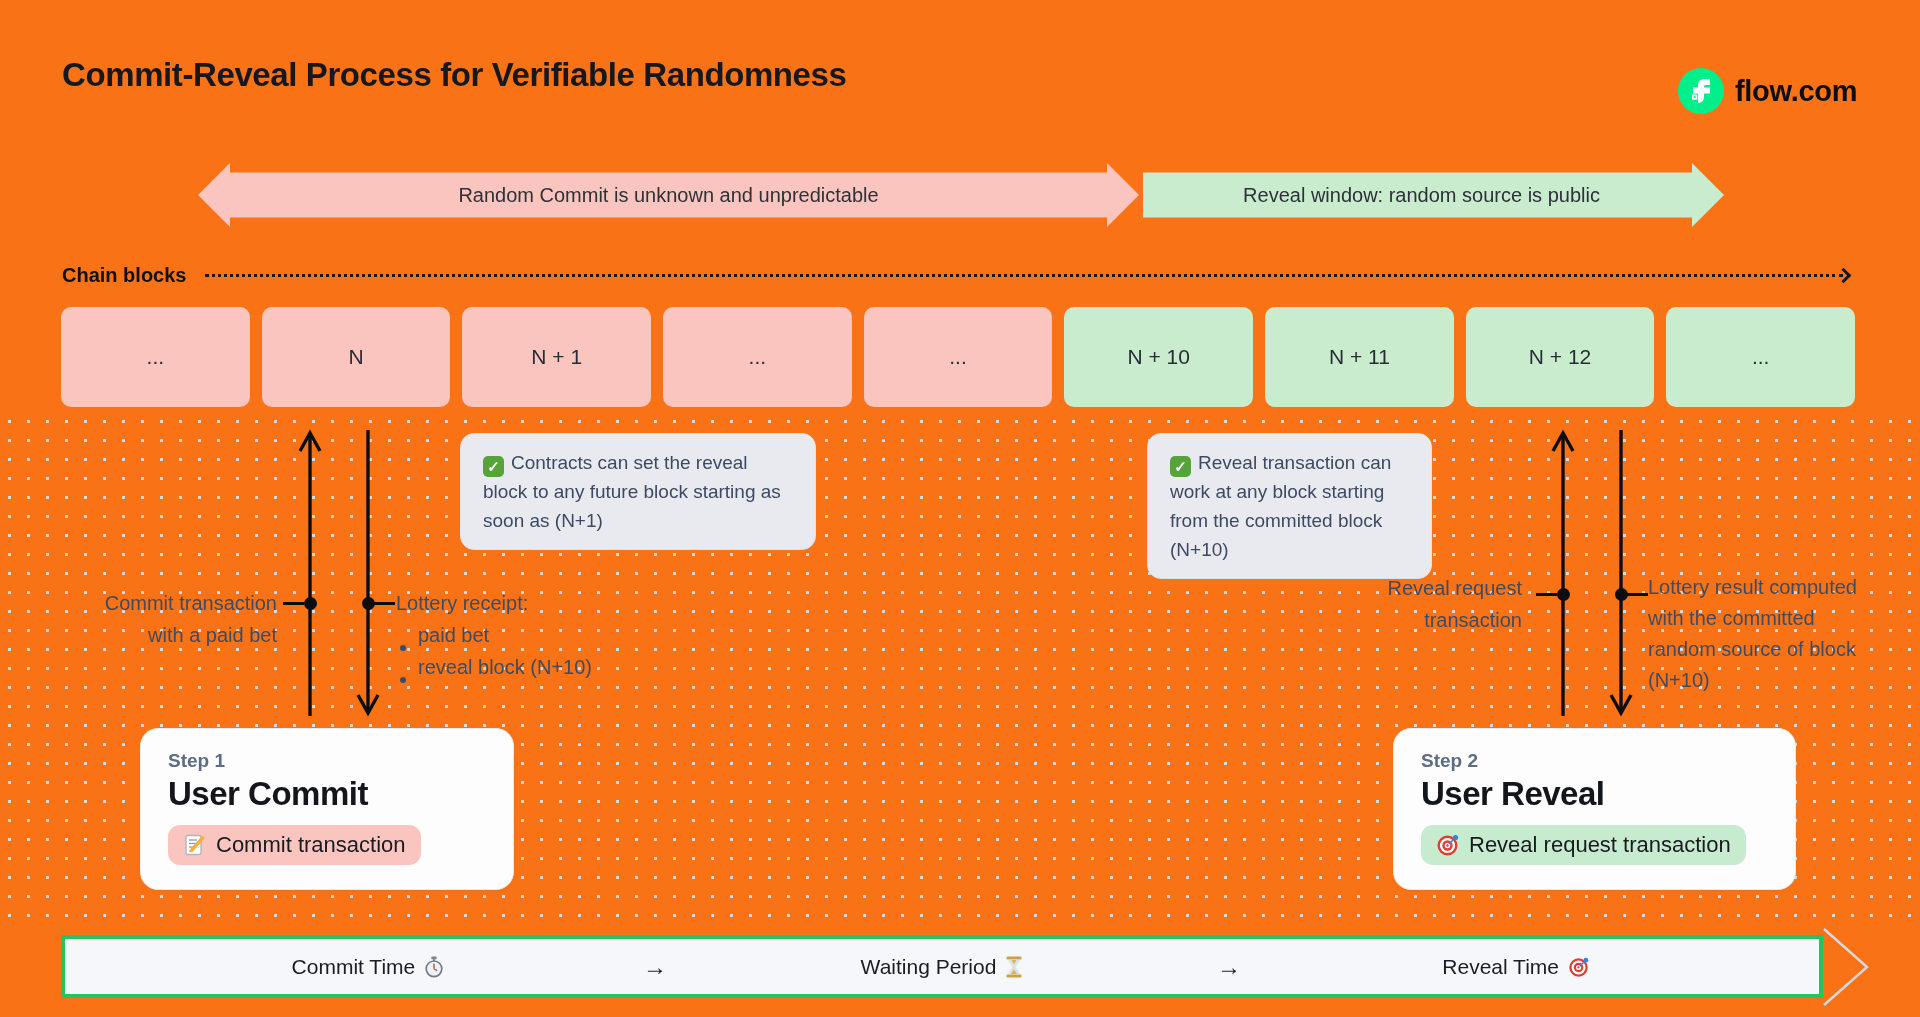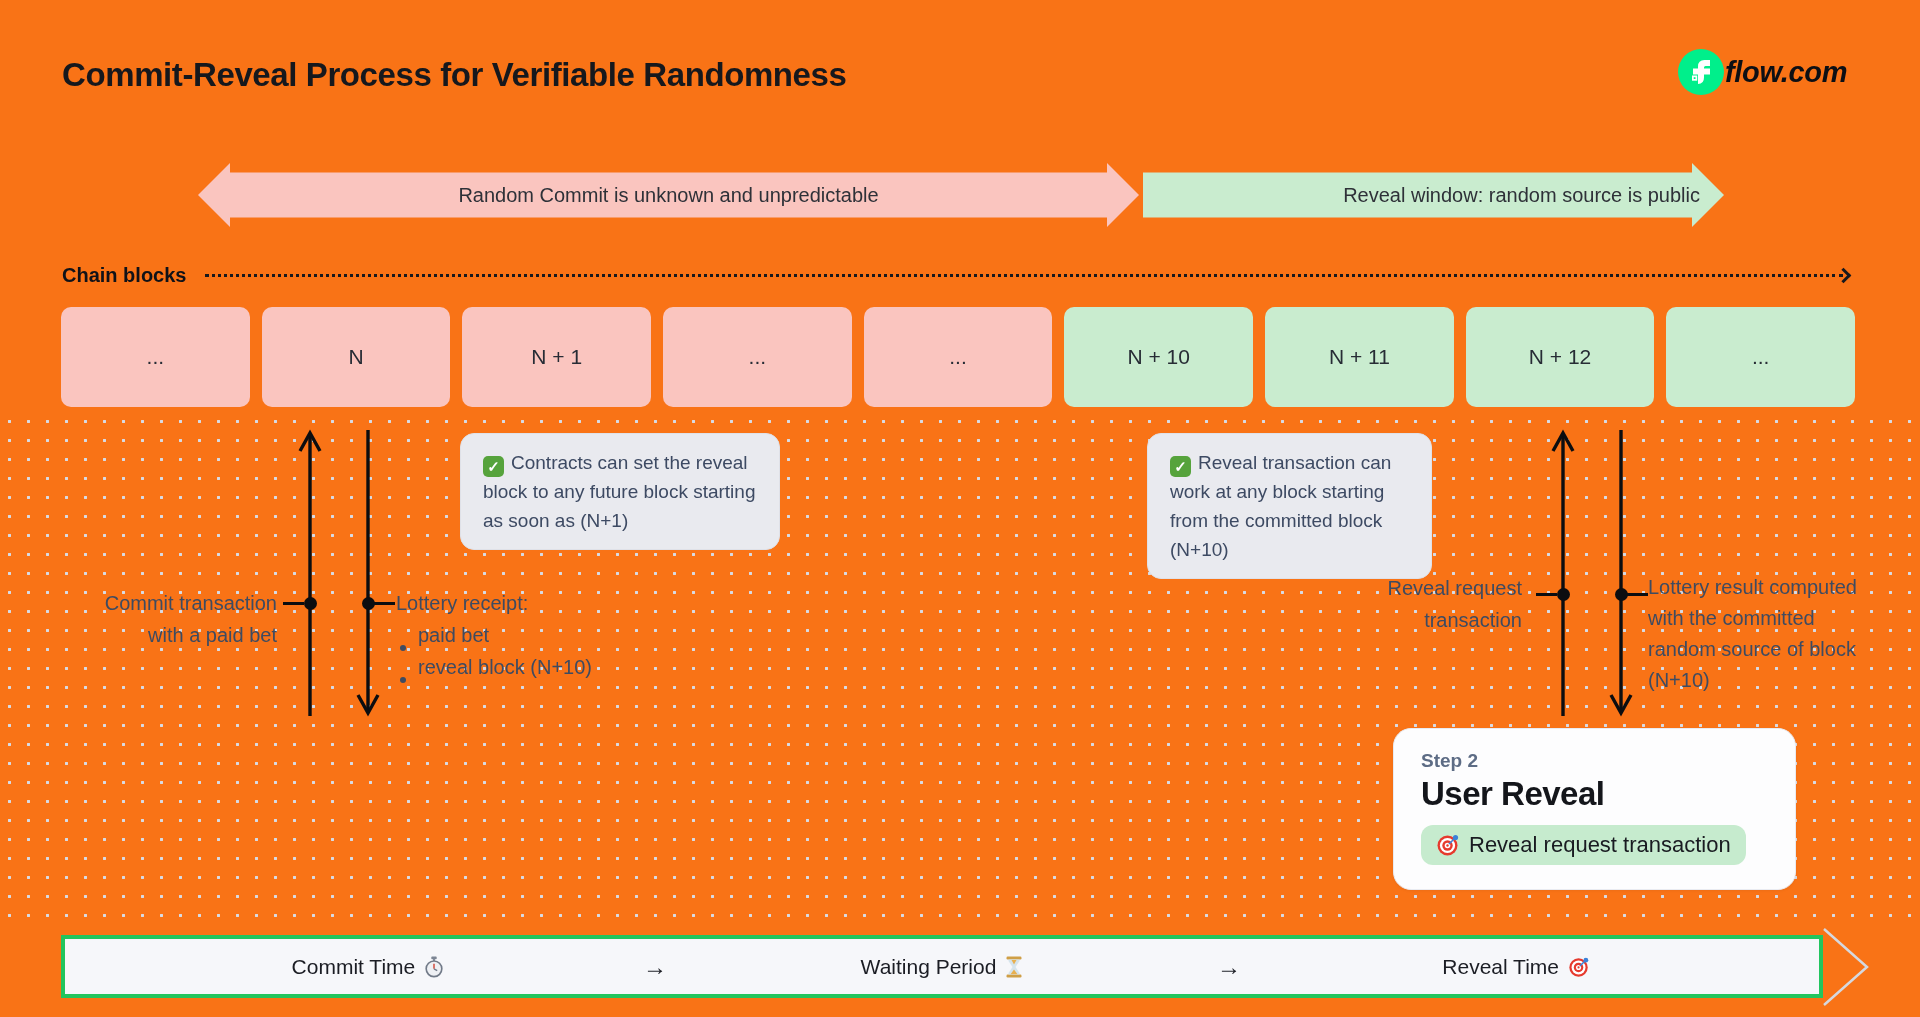--- a/index.html
+++ b/index.html
@@ -13,40 +13,38 @@
   .dots {
     position:absolute; left:0; top:412px; width:100%; height:516px;
     background-image: radial-gradient(circle, #d8dbe3 1.4px, transparent 1.6px);
     background-size: 19px 19px;
   }
   .page-title {
     position:absolute; left:62px; top:56px;
     font-size:33px; font-weight:700; letter-spacing:-0.4px; color:#16181d;
   }
   .brand {
-    position:absolute; left:1678px; top:49px; display:flex; align-items:center; gap:1px;
+    position:absolute; left:1678px; top:68px; display:flex; align-items:center; gap:11px;
     cursor:pointer;
-    font-style:italic;
   }
   .brand-label { font-size:29px; font-weight:800; color:#0d0f14; letter-spacing:-0.3px; }
 
   
   .phase-arrow {
     position:absolute; display:flex; align-items:center; justify-content:center;
     font-size:20px; color:#2e3138; height:64px;
   }
   .phase-arrow.red {
     left:198px; top:163px; width:941px; background:#fac5bf;
     clip-path: polygon(0% 50%, 32px 0%, 32px 15%, calc(100% - 32px) 15%, calc(100% - 32px) 0%, 100% 50%, calc(100% - 32px) 100%, calc(100% - 32px) 85%, 32px 85%, 32px 100%);
   }
   .phase-arrow.green {
     left:1143px; top:163px; width:581px; background:#c9eccf;
     clip-path: polygon(0% 15%, calc(100% - 32px) 15%, calc(100% - 32px) 0%, 100% 50%, calc(100% - 32px) 100%, calc(100% - 32px) 85%, 0% 85%);
     padding-right:24px;
-    justify-content:flex-end;
   }
 
   
   .chain-label { position:absolute; left:62px; top:264px; font-size:20px; font-weight:700; color:#101218; }
   .chain-dotline { position:absolute; left:205px; top:274px; width:1638px; border-top:3px dotted #17181d; }
   .dotline-arrow {
     position:absolute; left:1838px; top:270px; width:11px; height:11px;
     border-top:3px solid #17181d; border-right:3px solid #17181d; transform:rotate(45deg);
   }
   .blocks-row { position:absolute; left:61px; top:307px; width:1794px; display:flex; gap:12px; }
@@ -56,21 +54,21 @@
     font-size:21px; color:#272c35;
   }
   .block.pink { background:#fac5bf; }
   .block.green { background:#c9eccf; }
 
   
   .note {
     position:absolute; top:433px; background:#e9eaef; border:1px solid #dfe1e8;
     border-radius:14px; padding:14px 22px; font-size:19px; line-height:29px; color:#3d4a63;
   }
-  .note.left { left:460px; width:320px; }
+  .note.left { left:460px; width:356px; }
   .note.right { left:1147px; width:285px; }
   .check-icon {
     display:inline-flex; width:21px; height:21px; border-radius:5px; background:#56a33c;
     color:#fff; align-items:center; justify-content:center; font-size:15px; font-weight:700;
     vertical-align:-3px; margin-right:7px;
   }
   .check-icon::after { content:"\2713"; }
 
   
   .varrow { position:absolute; width:26px; height:292px; }
@@ -215,20 +213,35 @@
     <div class="receipt-item">
       <span class="bullet"></span>
       <span>reveal block (N+10)</span>
     </div>
   </div>
 
   <div class="flow-label right-align" style="left:1322px; top:572px; width:200px;">Reveal request transaction</div>
 
   <div class="flow-label" style="left:1648px; top:572px; width:216px; line-height:31px;">Lottery result computed with the committed random source of block (N+10)</div>
 
+  <div class="step-card one">
+    <div class="eyebrow">Step 1</div>
+    <div class="step-title">User Commit</div>
+    <div class="pill pink">
+      <svg width="24" height="24" viewBox="0 0 24 24">
+        <rect x="3" y="2.5" width="15" height="19" rx="2" fill="#ffffff" stroke="#aeb6c2" stroke-width="1.4"></rect>
+        <line x1="6" y1="7" x2="14" y2="7" stroke="#8f98a6" stroke-width="1.3"></line>
+        <line x1="6" y1="10.5" x2="13" y2="10.5" stroke="#8f98a6" stroke-width="1.3"></line>
+        <line x1="6" y1="14" x2="11" y2="14" stroke="#8f98a6" stroke-width="1.3"></line>
+        <line x1="8.5" y1="17.5" x2="19.5" y2="5" stroke="#f3b23e" stroke-width="3.6" stroke-linecap="round"></line>
+        <path d="M7.8 18.6 L6.2 19.1 L6.7 17.5 Z" fill="#e2584d"></path>
+      </svg>
+      <span>Commit transaction</span>
+    </div>
+  </div>
 
   <div class="step-card two">
     <div class="eyebrow">Step 2</div>
     <div class="step-title">User Reveal</div>
     <div class="pill green">
       <svg width="24" height="24" viewBox="0 0 24 24">
         <circle cx="11.5" cy="12.5" r="10" fill="#e63a2e"></circle>
           <circle cx="11.5" cy="12.5" r="7.6" fill="#ffffff"></circle>
         <circle cx="11.5" cy="12.5" r="5.2" fill="#e63a2e"></circle>
           <circle cx="11.5" cy="12.5" r="2.8" fill="#ffffff"></circle>

